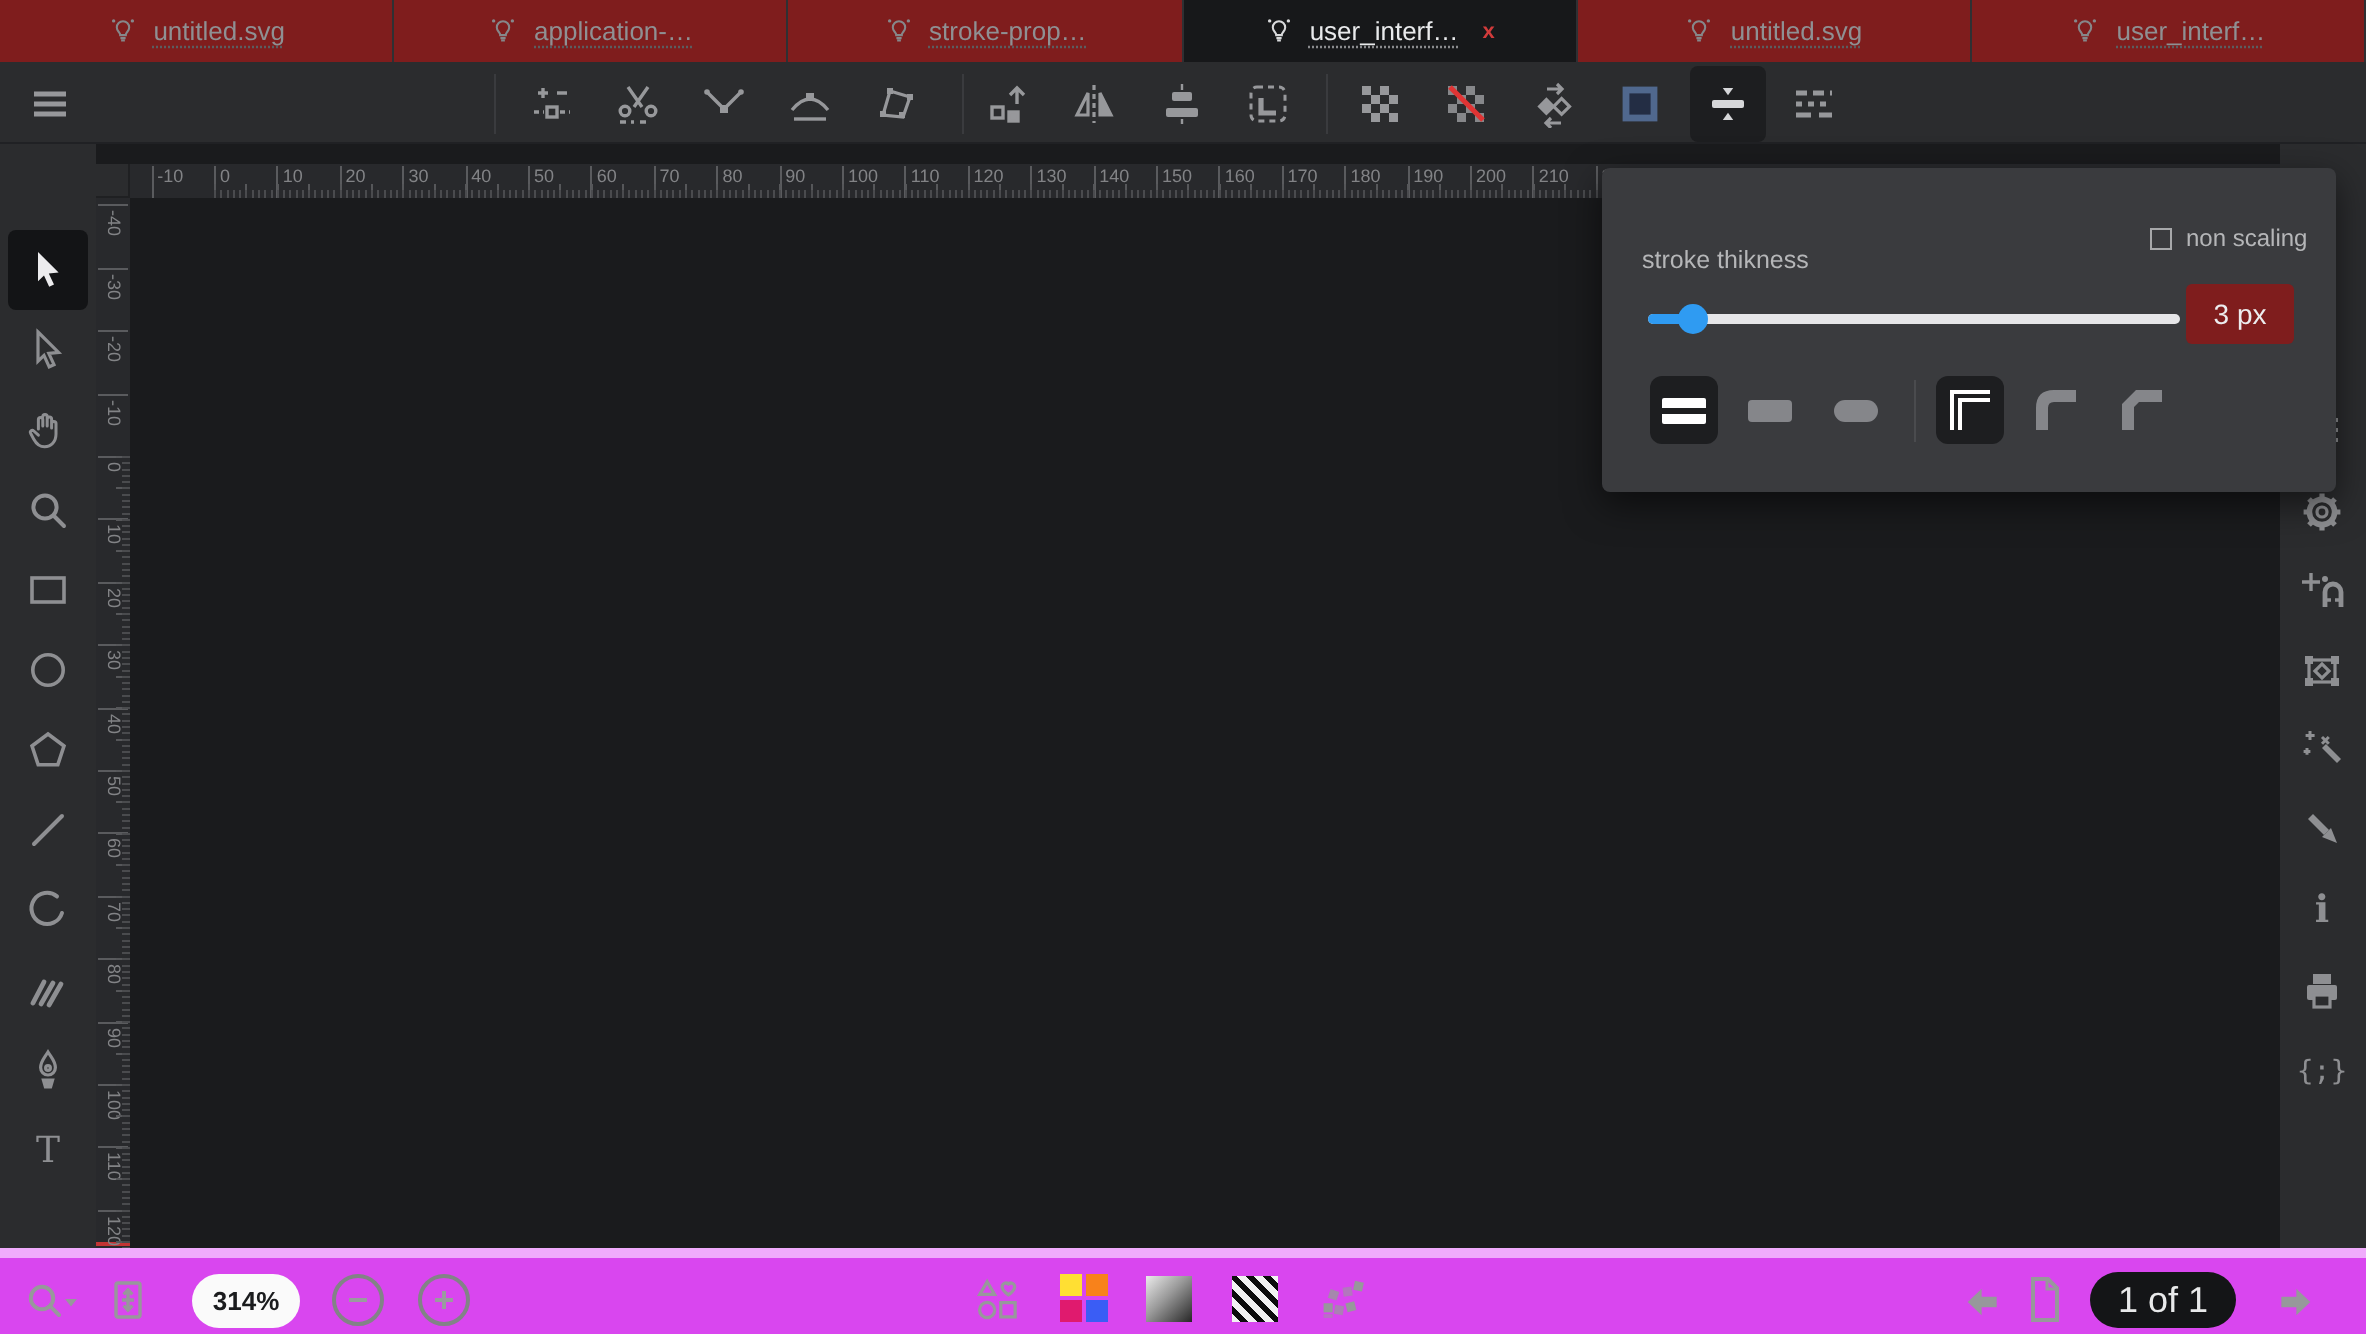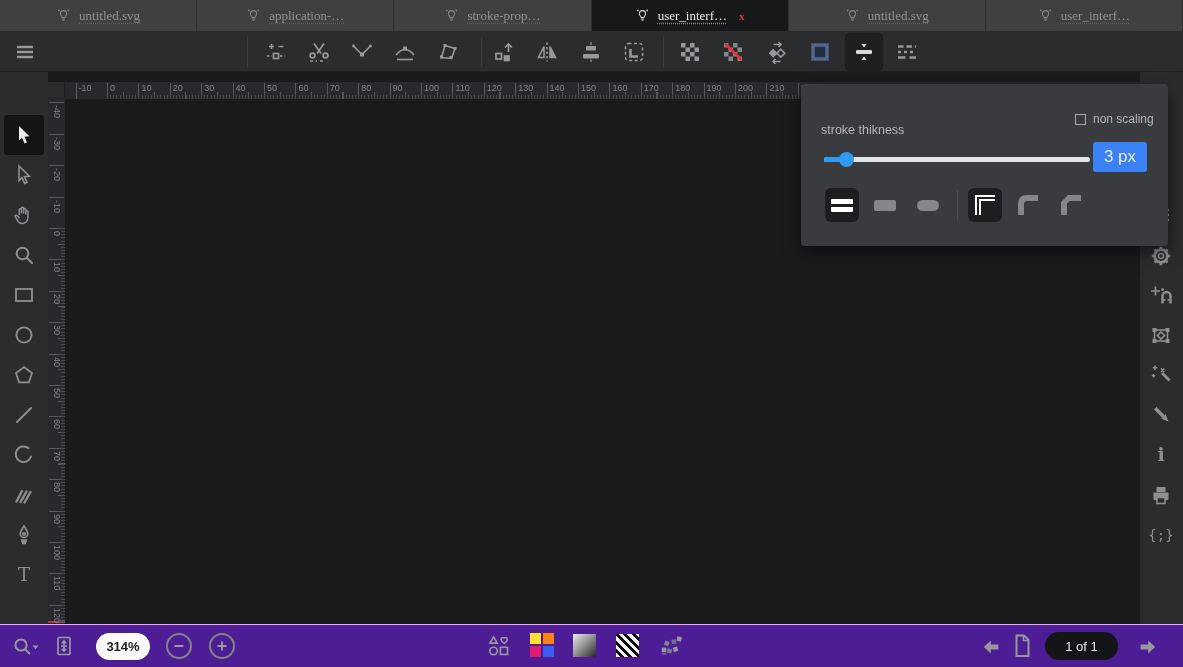--- a/index.html
+++ b/index.html
@@ -3,21 +3,21 @@
 <meta charset="utf-8">
 <style>
   * { margin:0; padding:0; box-sizing:border-box; }
   html,body { background:#111; }
   #app {
     position:relative; width:1183px; height:667px; overflow:hidden;
     background:#1a1b1d; font-family:"Liberation Sans", sans-serif;
     -webkit-font-smoothing:antialiased; color:#c9cacc;
   }
   
-  .tabbar { position:absolute; left:0; top:0; width:100%; height:31px; background:#404040; display:flex; z-index:30;font-family:Liberation Serif, serif; }
+  .tabbar { position:absolute; left:0; top:0; width:100%; height:31px; background:#7f1d1d; display:flex; z-index:30; }
   .tab { flex:1 1 0; display:flex; align-items:center; justify-content:center; gap:8px;
          border-right:1px solid #2f3033; color:#8f9093; font-size:13px; cursor:default; overflow:hidden; }
   .tab .bulb { color:#86878a; flex:0 0 auto; }
   .tab-label { text-decoration:underline dotted; text-underline-offset:3px; text-decoration-color:#5c5d60; white-space:nowrap; }
   .tab.active { background:#17181a; color:#e9eaec; }
   .tab.active .bulb { color:#d8d9db; }
   .tab.active .tab-label { text-decoration-color:#8a8b8e; }
   .tab-close { color:#d23b3b; font-size:11px; font-weight:bold; margin-left:4px; }
   
   .toolbar { position:absolute; left:0; top:31px; width:100%; height:41px; background:#2b2c2e; border-bottom:1px solid #202124; z-index:30; }
@@ -74,37 +74,37 @@
   .elem-tag { position:absolute; left:909px; top:589px; background:#fff; color:#000; font-size:9px; padding:1px 3px; border:1px dotted #777; line-height:11px; }
   
   .popup { position:absolute; left:801px; top:84px; width:367px; height:162px; background:#3a3b3e; border-radius:4px;
            box-shadow:0 6px 18px rgba(0,0,0,.55); z-index:40; }
   .popup-title { position:absolute; left:20px; top:39px; font-size:12.5px; color:#b5b6b8; }
   .nonscaling { position:absolute; left:274px; top:28px; display:flex; align-items:center; gap:7px; font-size:12px; color:#b5b6b8; }
   .checkbox { width:11px; height:11px; border:1.5px solid #a7a8aa; background:transparent; }
   .slider-track { position:absolute; left:23px; top:73px; width:266px; height:5px; border-radius:3px; background:#e6e6e8; }
   .slider-fill { position:absolute; left:0; top:0; height:5px; width:24px; border-radius:3px; }
   .slider-handle { position:absolute; left:38px; top:68px; width:15px; height:15px; border-radius:50%; }
-  .value-box { position:absolute; left:292px; top:58px; width:54px; height:30px; background:#3b82f6; border-radius:3px;
-               color:#ececee; font-size:17px; display:flex; align-items:center; justify-content:center; }
+  .value-box { position:absolute; left:292px; top:58px; width:54px; height:30px; background:#7f1d1d; border-radius:3px;
+               color:#ececee; font-size:14px; display:flex; align-items:center; justify-content:center; }
   .optbtn { position:absolute; top:104px; width:34px; height:34px; display:flex; align-items:center; justify-content:center; }
   .optbtn.active { background:#1d1e20; border-radius:6px; }
   .popup-sep { position:absolute; left:156px; top:106px; width:1px; height:31px; background:#4a4b4e; }
   .cap-butt-glyph { position:relative; width:22px; height:13px; background:#fff; border-radius:1px; }
   .cap-butt-glyph::after { content:""; position:absolute; left:0; top:5px; width:22px; height:3px; background:#1d1e20; }
   .cap-square-glyph { width:22px; height:11px; background:#85868a; border-radius:2px; }
   .cap-round-glyph { width:22px; height:11px; background:#85868a; border-radius:6px; }
   
   .sidecol { position:absolute; right:0; top:72px; width:43px; bottom:43px; background:#2b2c2e; z-index:10; }
   .sbtn { position:absolute; left:1px; width:40px; height:40px; display:flex; align-items:center; justify-content:center; color:#8e8f92; }
   
-  .statusbar { position:absolute; left:0; bottom:0; width:100%; height:43px; background:#4c1d95; border-top:1px solid #f0abfc; z-index:45; }
+  .statusbar { position:absolute; left:0; bottom:0; width:100%; height:43px; background:#d946ef; border-top:5px solid #f0abfc; z-index:45; }
   .sbitem { position:absolute; display:flex; align-items:center; justify-content:center; color:#97989b; }
   .zoom-pill { left:96px; top:8px; width:54px; height:27px; background:#fafafa; color:#1b1c1e; border-radius:14px; font-size:13px; font-weight:bold; }
-  .page-pill { left:1045px; top:7px; width:73px; height:28px; background:#141517; color:#e8e9ea; border-radius:14px; font-size:13px; }
+  .page-pill { left:1045px; top:7px; width:73px; height:28px; background:#141517; color:#e8e9ea; border-radius:14px; font-size:18px; }
   .circle-btn { width:26px; height:26px; border:2px solid #828386; border-radius:50%; color:#9a9b9e; font-size:15px; }
   .swatchgrid { display:grid; grid-template-columns:11px 11px; grid-template-rows:11px 11px; gap:2px; }
   .gradsq { width:23px; height:23px; background:linear-gradient(135deg,#ececec,#9a9a9a 45%,#262626); }
   .hatchsq { width:23px; height:23px; background:repeating-linear-gradient(45deg,#f2f2f2 0 3px,#0c0c0c 3px 6px); }
   svg { display:block; }
 </style>
 </head>
 <body>
 
 <div id="app">

